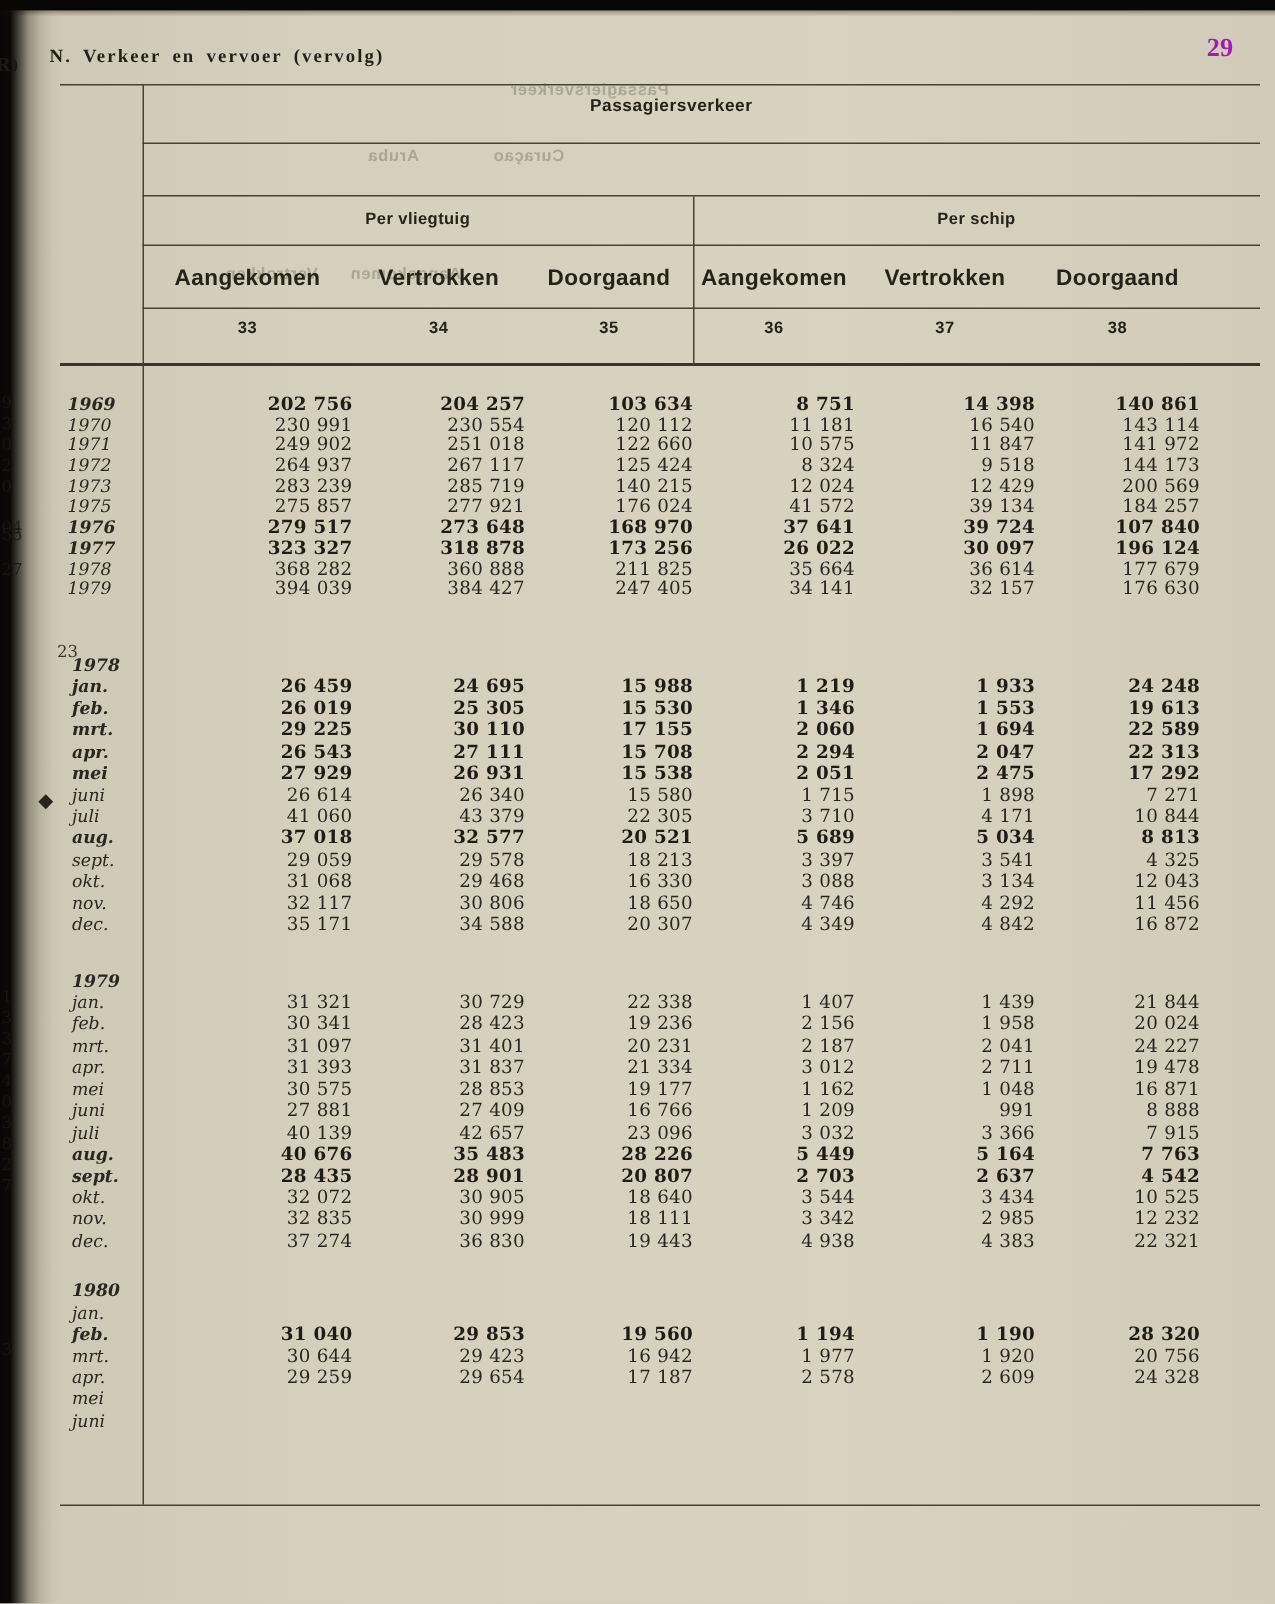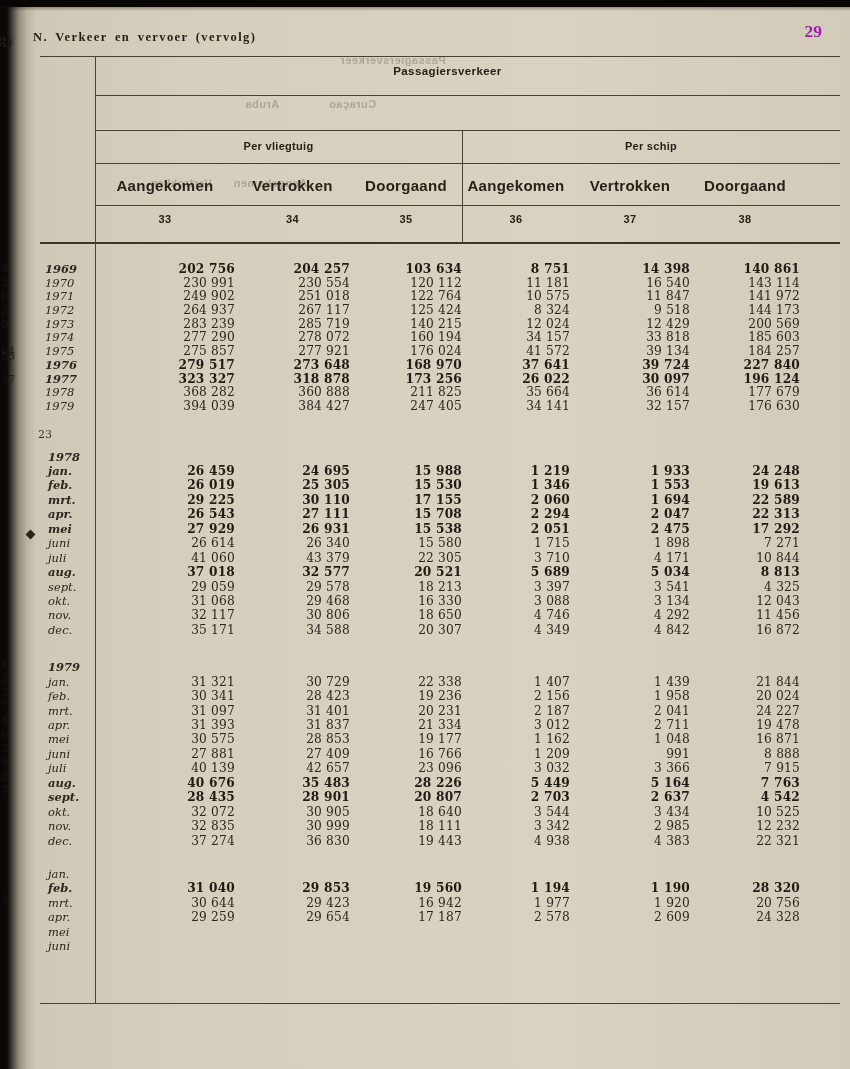--- a/index.html
+++ b/index.html
@@ -163,21 +163,21 @@
           <div class="cell">230 554</div>
           <div class="cell">120 112</div>
           <div class="cell">11 181</div>
           <div class="cell">16 540</div>
           <div class="cell">143 114</div>
         </div>
         <div class="row">
           <div class="stub">1971</div>
           <div class="cell">249 902</div>
           <div class="cell">251 018</div>
-          <div class="cell">122 764</div>
+          <div class="cell">122 660</div>
           <div class="cell">10 575</div>
           <div class="cell">11 847</div>
           <div class="cell">141 972</div>
         </div>
         <div class="row">
           <div class="stub">1972</div>
           <div class="cell">264 937</div>
           <div class="cell">267 117</div>
           <div class="cell">125 424</div>
           <div class="cell">8 324</div>
@@ -187,45 +187,36 @@
         <div class="row">
           <div class="stub">1973</div>
           <div class="cell">283 239</div>
           <div class="cell">285 719</div>
           <div class="cell">140 215</div>
           <div class="cell">12 024</div>
           <div class="cell">12 429</div>
           <div class="cell">200 569</div>
         </div>
         <div class="row">
-          <div class="stub">1974</div>
-          <div class="cell">277 290</div>
-          <div class="cell">278 072</div>
-          <div class="cell">160 194</div>
-          <div class="cell">34 157</div>
-          <div class="cell">33 818</div>
-          <div class="cell">185 603</div>
-        </div>
-        <div class="row">
           <div class="stub">1975</div>
           <div class="cell">275 857</div>
           <div class="cell">277 921</div>
           <div class="cell">176 024</div>
           <div class="cell">41 572</div>
           <div class="cell">39 134</div>
           <div class="cell">184 257</div>
         </div>
         <div class="row b">
           <div class="stub">1976</div>
           <div class="cell">279 517</div>
           <div class="cell">273 648</div>
           <div class="cell">168 970</div>
           <div class="cell">37 641</div>
           <div class="cell">39 724</div>
-          <div class="cell">227 840</div>
+          <div class="cell">107 840</div>
         </div>
         <div class="row b">
           <div class="stub">1977</div>
           <div class="cell">323 327</div>
           <div class="cell">318 878</div>
           <div class="cell">173 256</div>
           <div class="cell">26 022</div>
           <div class="cell">30 097</div>
           <div class="cell">196 124</div>
         </div>
@@ -469,20 +460,23 @@
           <div class="cell">37 274</div>
           <div class="cell">36 830</div>
           <div class="cell">19 443</div>
           <div class="cell">4 938</div>
           <div class="cell">4 383</div>
           <div class="cell">22 321</div>
         </div>
       </div>
       <div class="section sec-1980 monthly">
         <div class="row">
+          <div class="stub heading">1980</div>
+        </div>
+        <div class="row">
           <div class="stub">jan.</div>
           <div class="cell"></div>
           <div class="cell"></div>
           <div class="cell"></div>
           <div class="cell"></div>
           <div class="cell"></div>
           <div class="cell"></div>
         </div>
         <div class="row b">
           <div class="stub">feb.</div>

